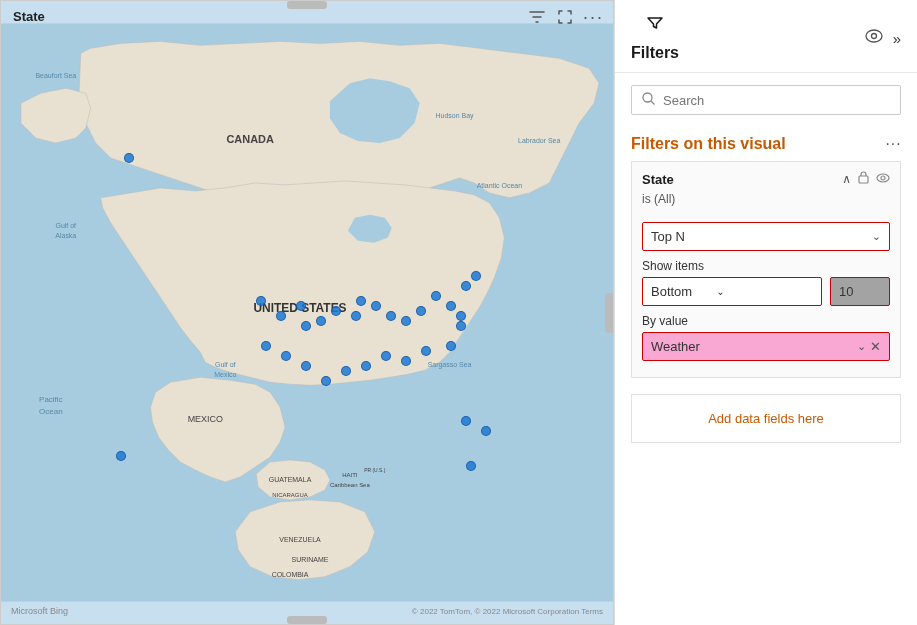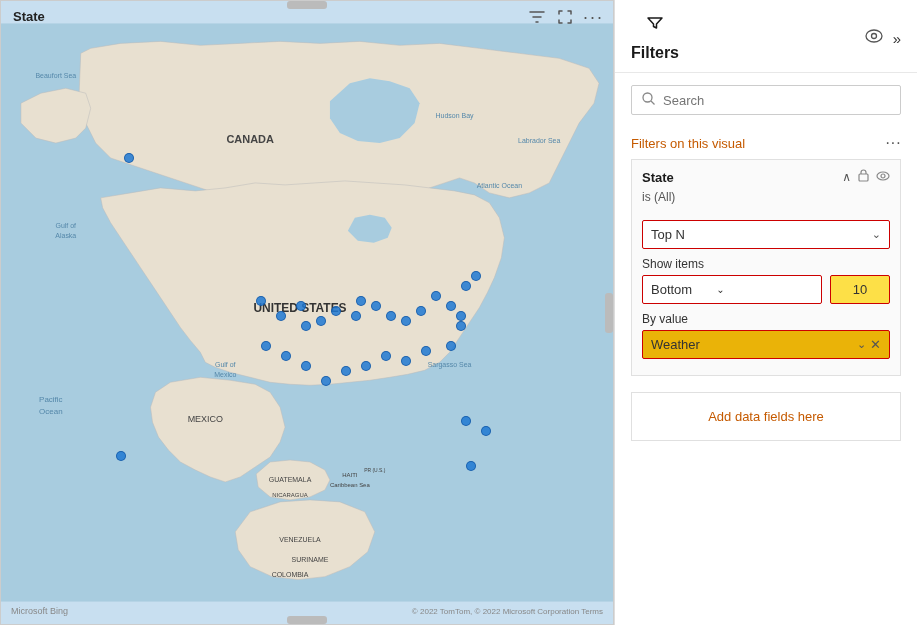--- a/index.html
+++ b/index.html
@@ -188,22 +188,22 @@
 
     
     .section-header {
       display: flex;
       align-items: center;
       justify-content: space-between;
       padding: 8px 16px 4px 16px;
     }
 
     .section-title {
-      font-size: 13px;
-      font-weight: 400;
+      font-size: 16px;
+      font-weight: 700;
       color: #c55a00;
     }
 
     .section-more {
       color: #555;
       font-size: 16px;
       cursor: pointer;
       line-height: 1;
     }
 
@@ -307,34 +307,34 @@
       cursor: pointer;
       flex: 1;
     }
 
     .number-input-red {
       border: 1.5px solid #cc0000;
       border-radius: 2px;
       padding: 6px 8px;
       font-size: 13px;
       color: #333;
-      background: #fde047;
+      background: #a3a3a3;
       width: 60px;
-      text-align: center;
+      text-align: left;
     }
 
     
     .by-value-input-red {
       width: 100%;
       border: 1.5px solid #cc0000;
       border-radius: 2px;
       padding: 6px 8px;
       font-size: 13px;
       color: #333;
-      background: #eab308;
+      background: #f9a8d4;
       display: flex;
       align-items: center;
       justify-content: space-between;
       cursor: pointer;
       margin-bottom: 8px;
     }
 
     .by-value-icons {
       display: flex;
       gap: 4px;

